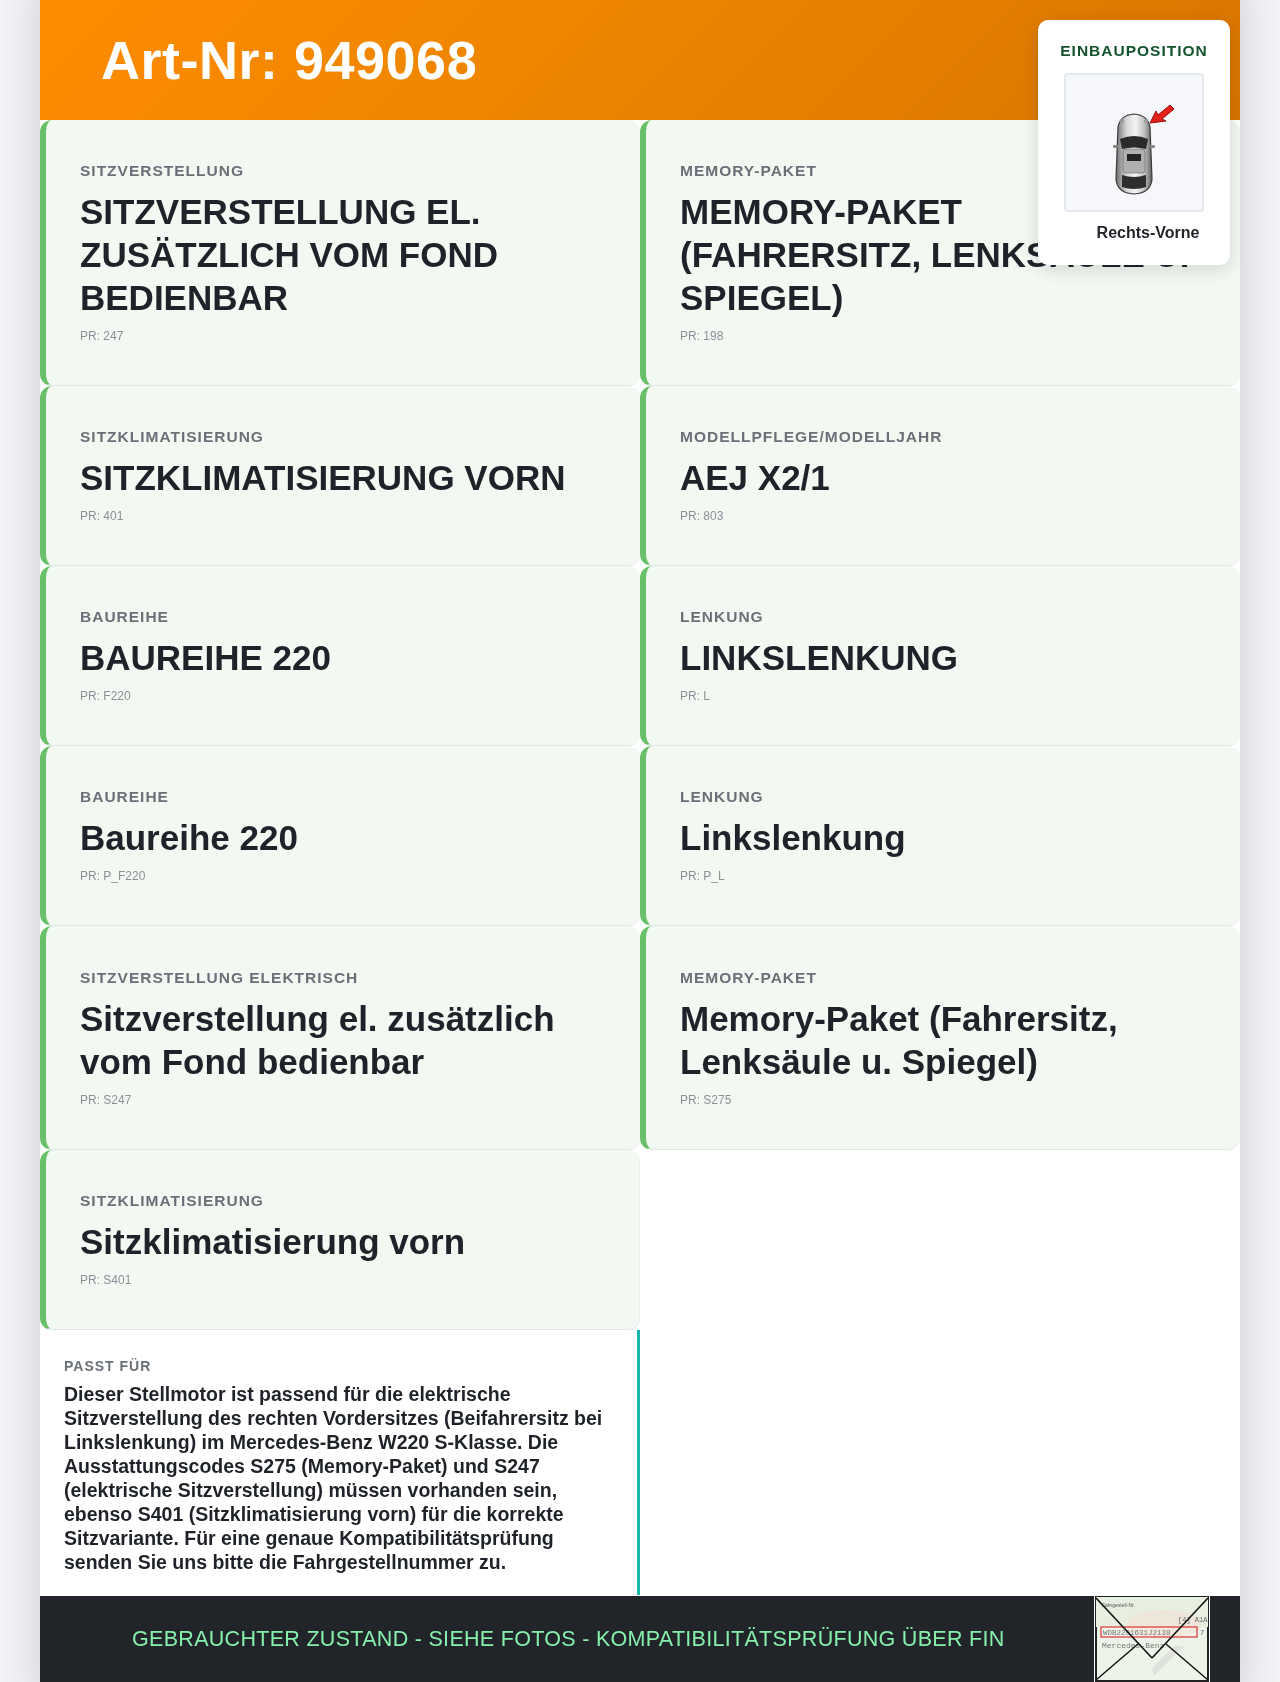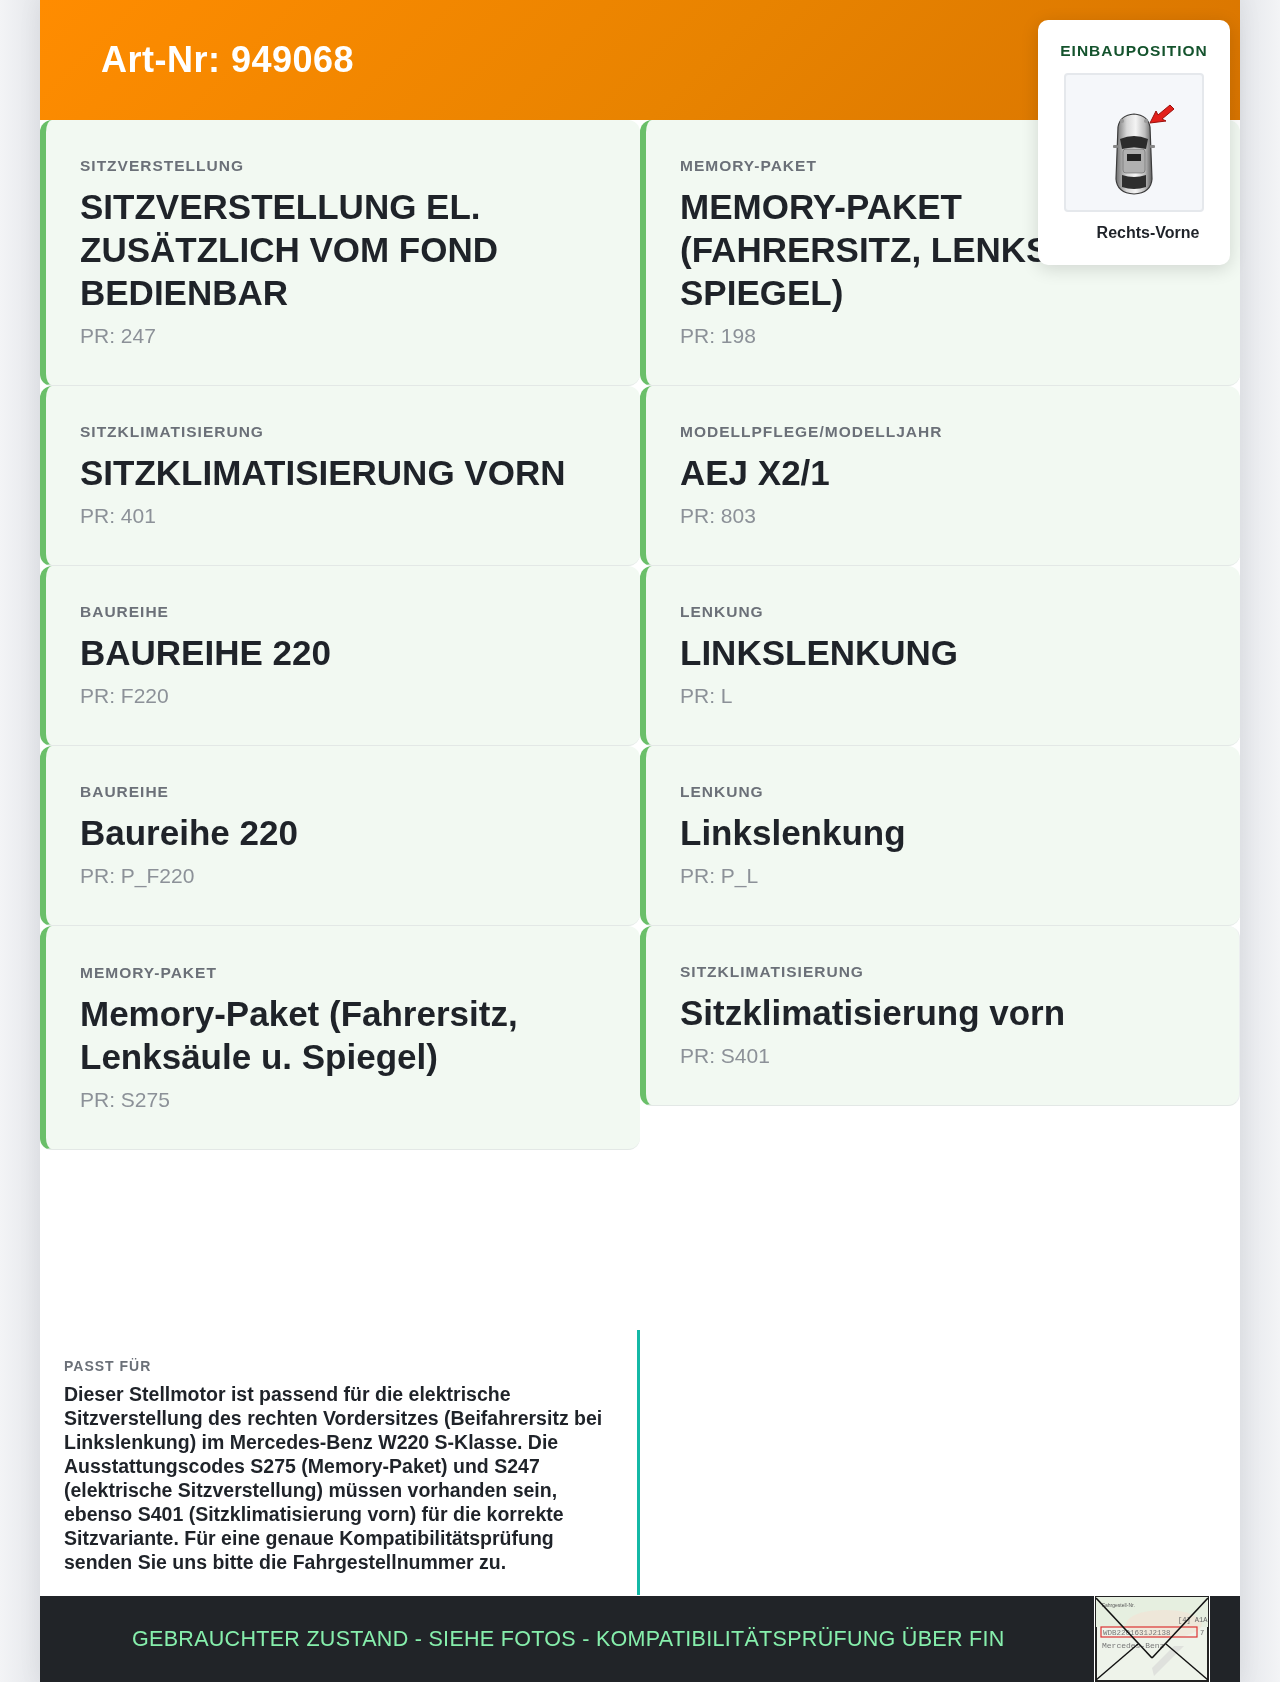--- a/index.html
+++ b/index.html
@@ -14,42 +14,42 @@
     position: absolute; left: 40px; top: 0; width: 1200px; height: 1682px;
     background: #ffffff;
     box-shadow: 0 0 24px rgba(0,0,0,0.06);
   }
   .header {
     height: 120px;
     background: linear-gradient(135deg, #ff8c00 0%, #e88300 55%, #d97500 100%);
     display: flex; align-items: center; padding-left: 61px;
   }
   .header h1 {
-    color: #ffffff; font-size: 36px; font-weight: 700; letter-spacing: 0.5px;
+    color: #ffffff; font-size: 54px; font-weight: 700; letter-spacing: 0.5px;
   }
   .grid {
     display: grid; grid-template-columns: 600px 600px;
   }
   .cell {
     background: #f2f9f2;
     border-left: 6px solid #6abf69;
     border-bottom: 1px solid #e3e8e6;
     padding: 0 34px;
     display: flex; flex-direction: column; justify-content: center; border-radius: 12px;
   }
   .cell.empty { background: #ffffff; border-left: none; border-bottom: none; }
   .cell .cat {
     font-size: 15.5px; font-weight: 700; color: #6b7078; letter-spacing: 1px;
     margin-bottom: 10px; text-transform: uppercase;
   }
   .cell .val {
     font-size: 35px; font-weight: 700; color: #1f2329; line-height: 43px;
   }
   .cell .pr {
-    font-size: 21px; color: #8c9198; margin-top: 10px;
+    font-size: 12px; color: #8c9198; margin-top: 10px;
   }
   .r1 { height: 266px; }
   .r2, .r3, .r4 { height: 180px; }
   .r5 { height: 224px; }
   .r6 { height: 180px; }
   .fits-wrap { display: grid; grid-template-columns: 600px 600px; height: 265px; }
   .fits {
     padding: 28px 22px 0 24px;
     border-right: 3px solid #14b8a6;
   }
@@ -136,20 +136,25 @@
       <div class="cat">BAUREIHE</div>
       <div class="val">Baureihe 220</div>
       <div class="pr">PR: P_F220</div>
     </div>
     <div class="cell r4">
       <div class="cat">LENKUNG</div>
       <div class="val">Linkslenkung</div>
       <div class="pr">PR: P_L</div>
     </div>
 
+    <div class="cell r5">
+      <div class="cat">SITZVERSTELLUNG ELEKTRISCH</div>
+      <div class="val">Sitzverstellung el. zusätzlich vom Fond bedienbar</div>
+      <div class="pr">PR: S247</div>
+    </div>
     <div class="cell r5">
       <div class="cat">MEMORY-PAKET</div>
       <div class="val">Memory-Paket (Fahrersitz, Lenksäule u. Spiegel)</div>
       <div class="pr">PR: S275</div>
     </div>
 
     <div class="cell r6" style="border-right:1px solid #eceef0;">
       <div class="cat">SITZKLIMATISIERUNG</div>
       <div class="val">Sitzklimatisierung vorn</div>
       <div class="pr">PR: S401</div>

